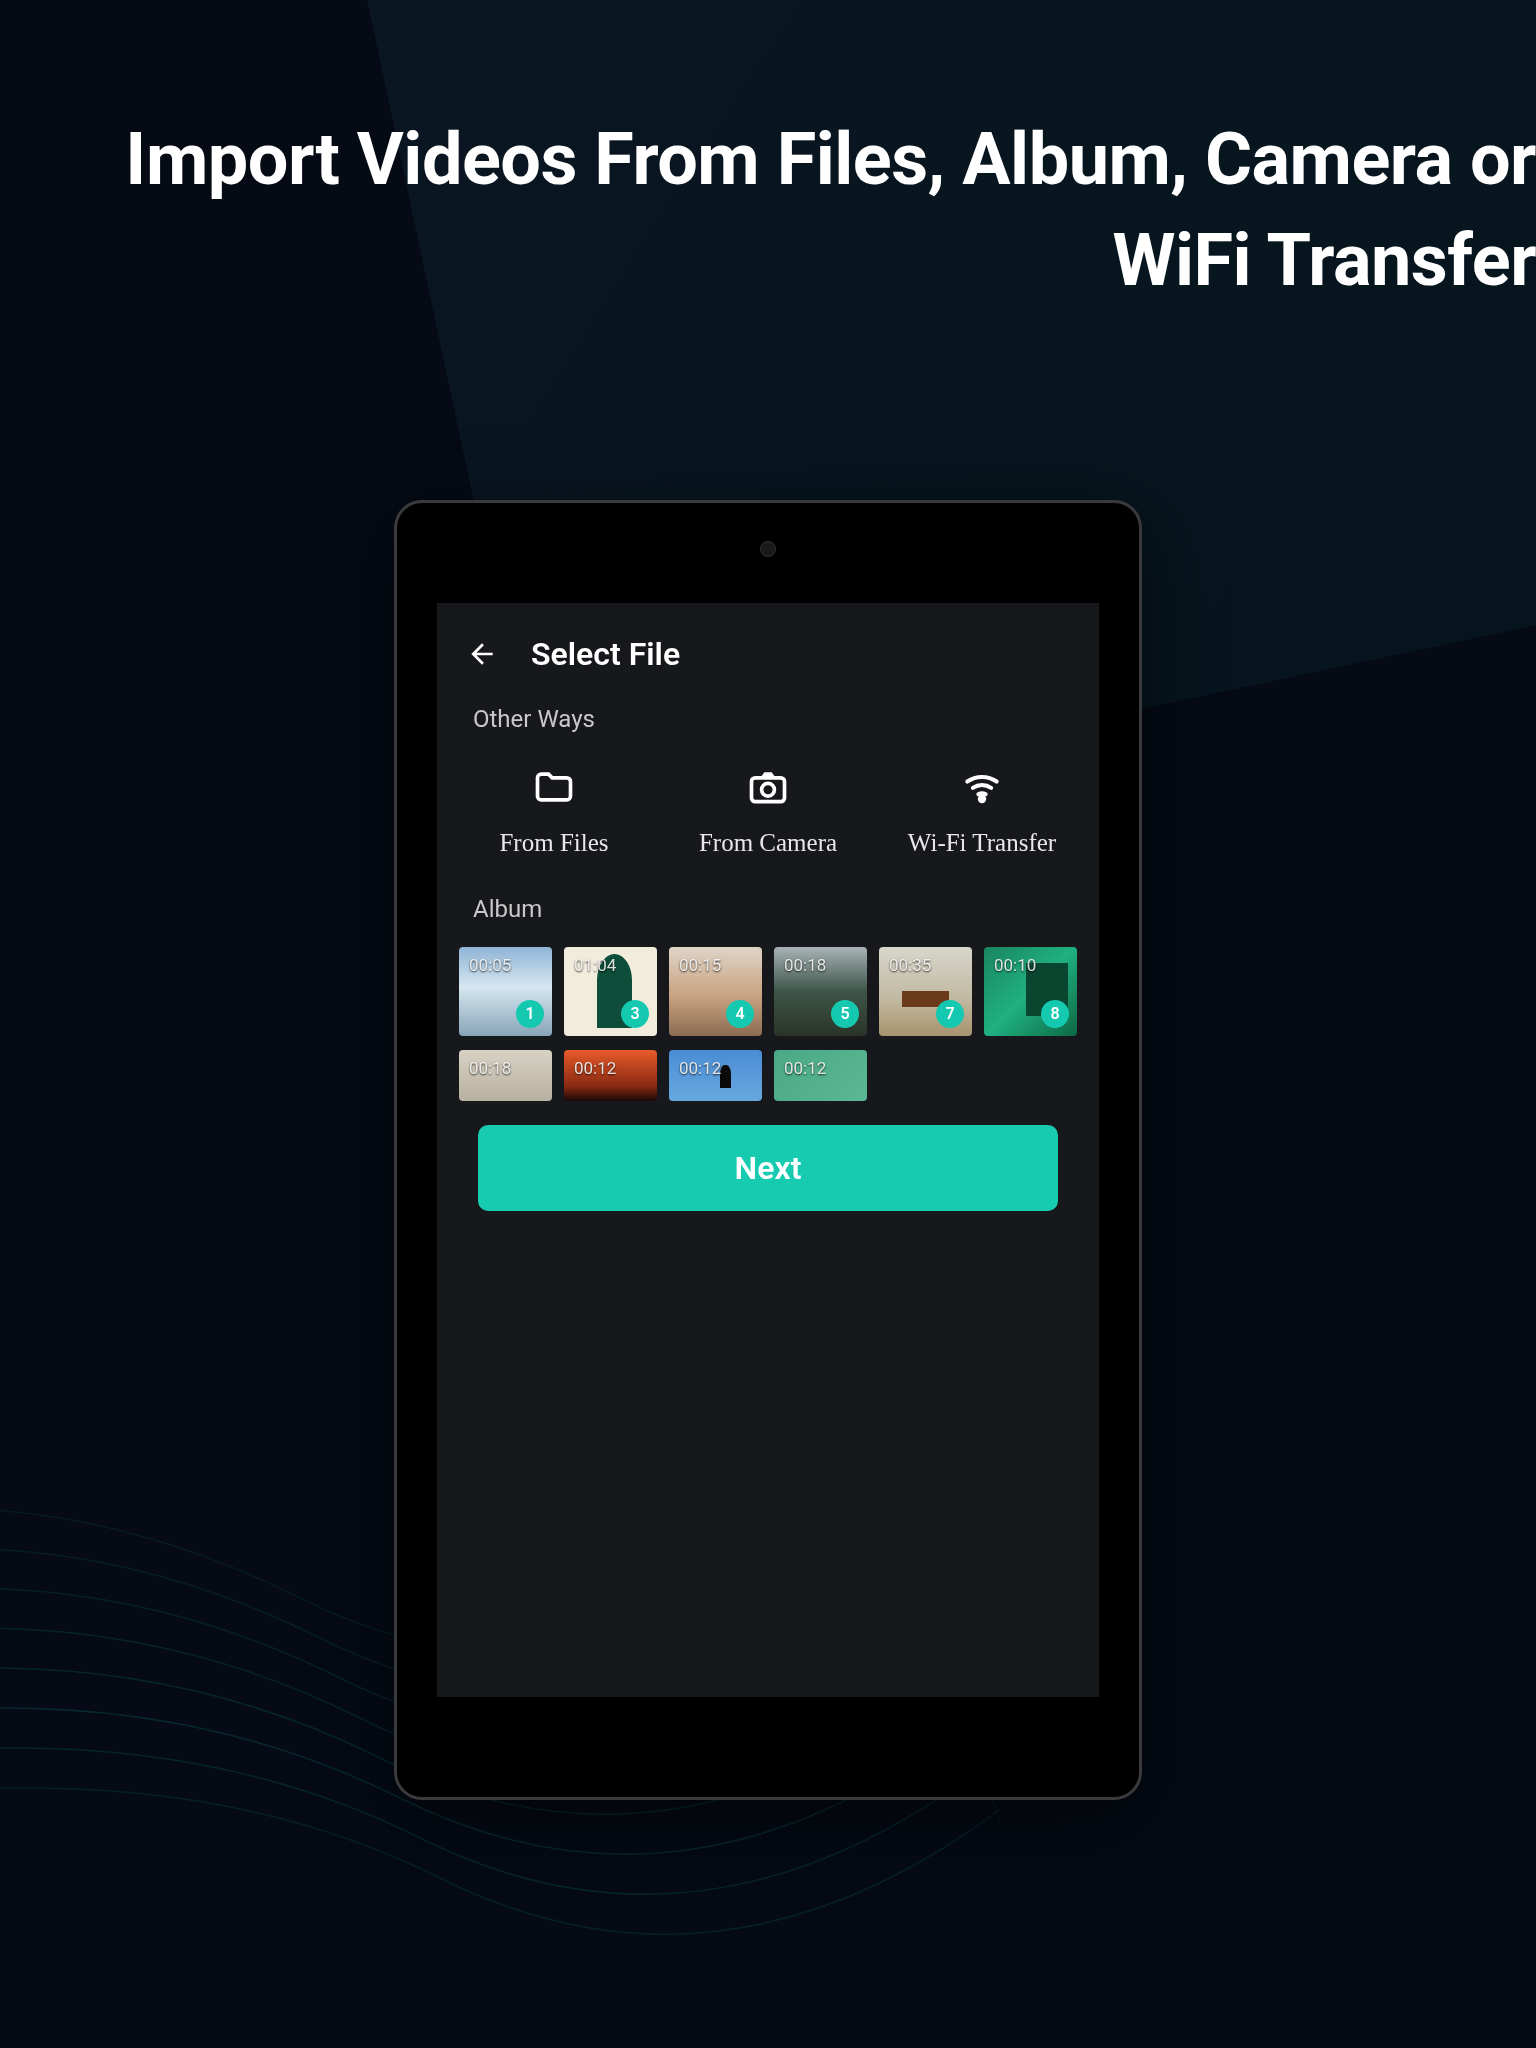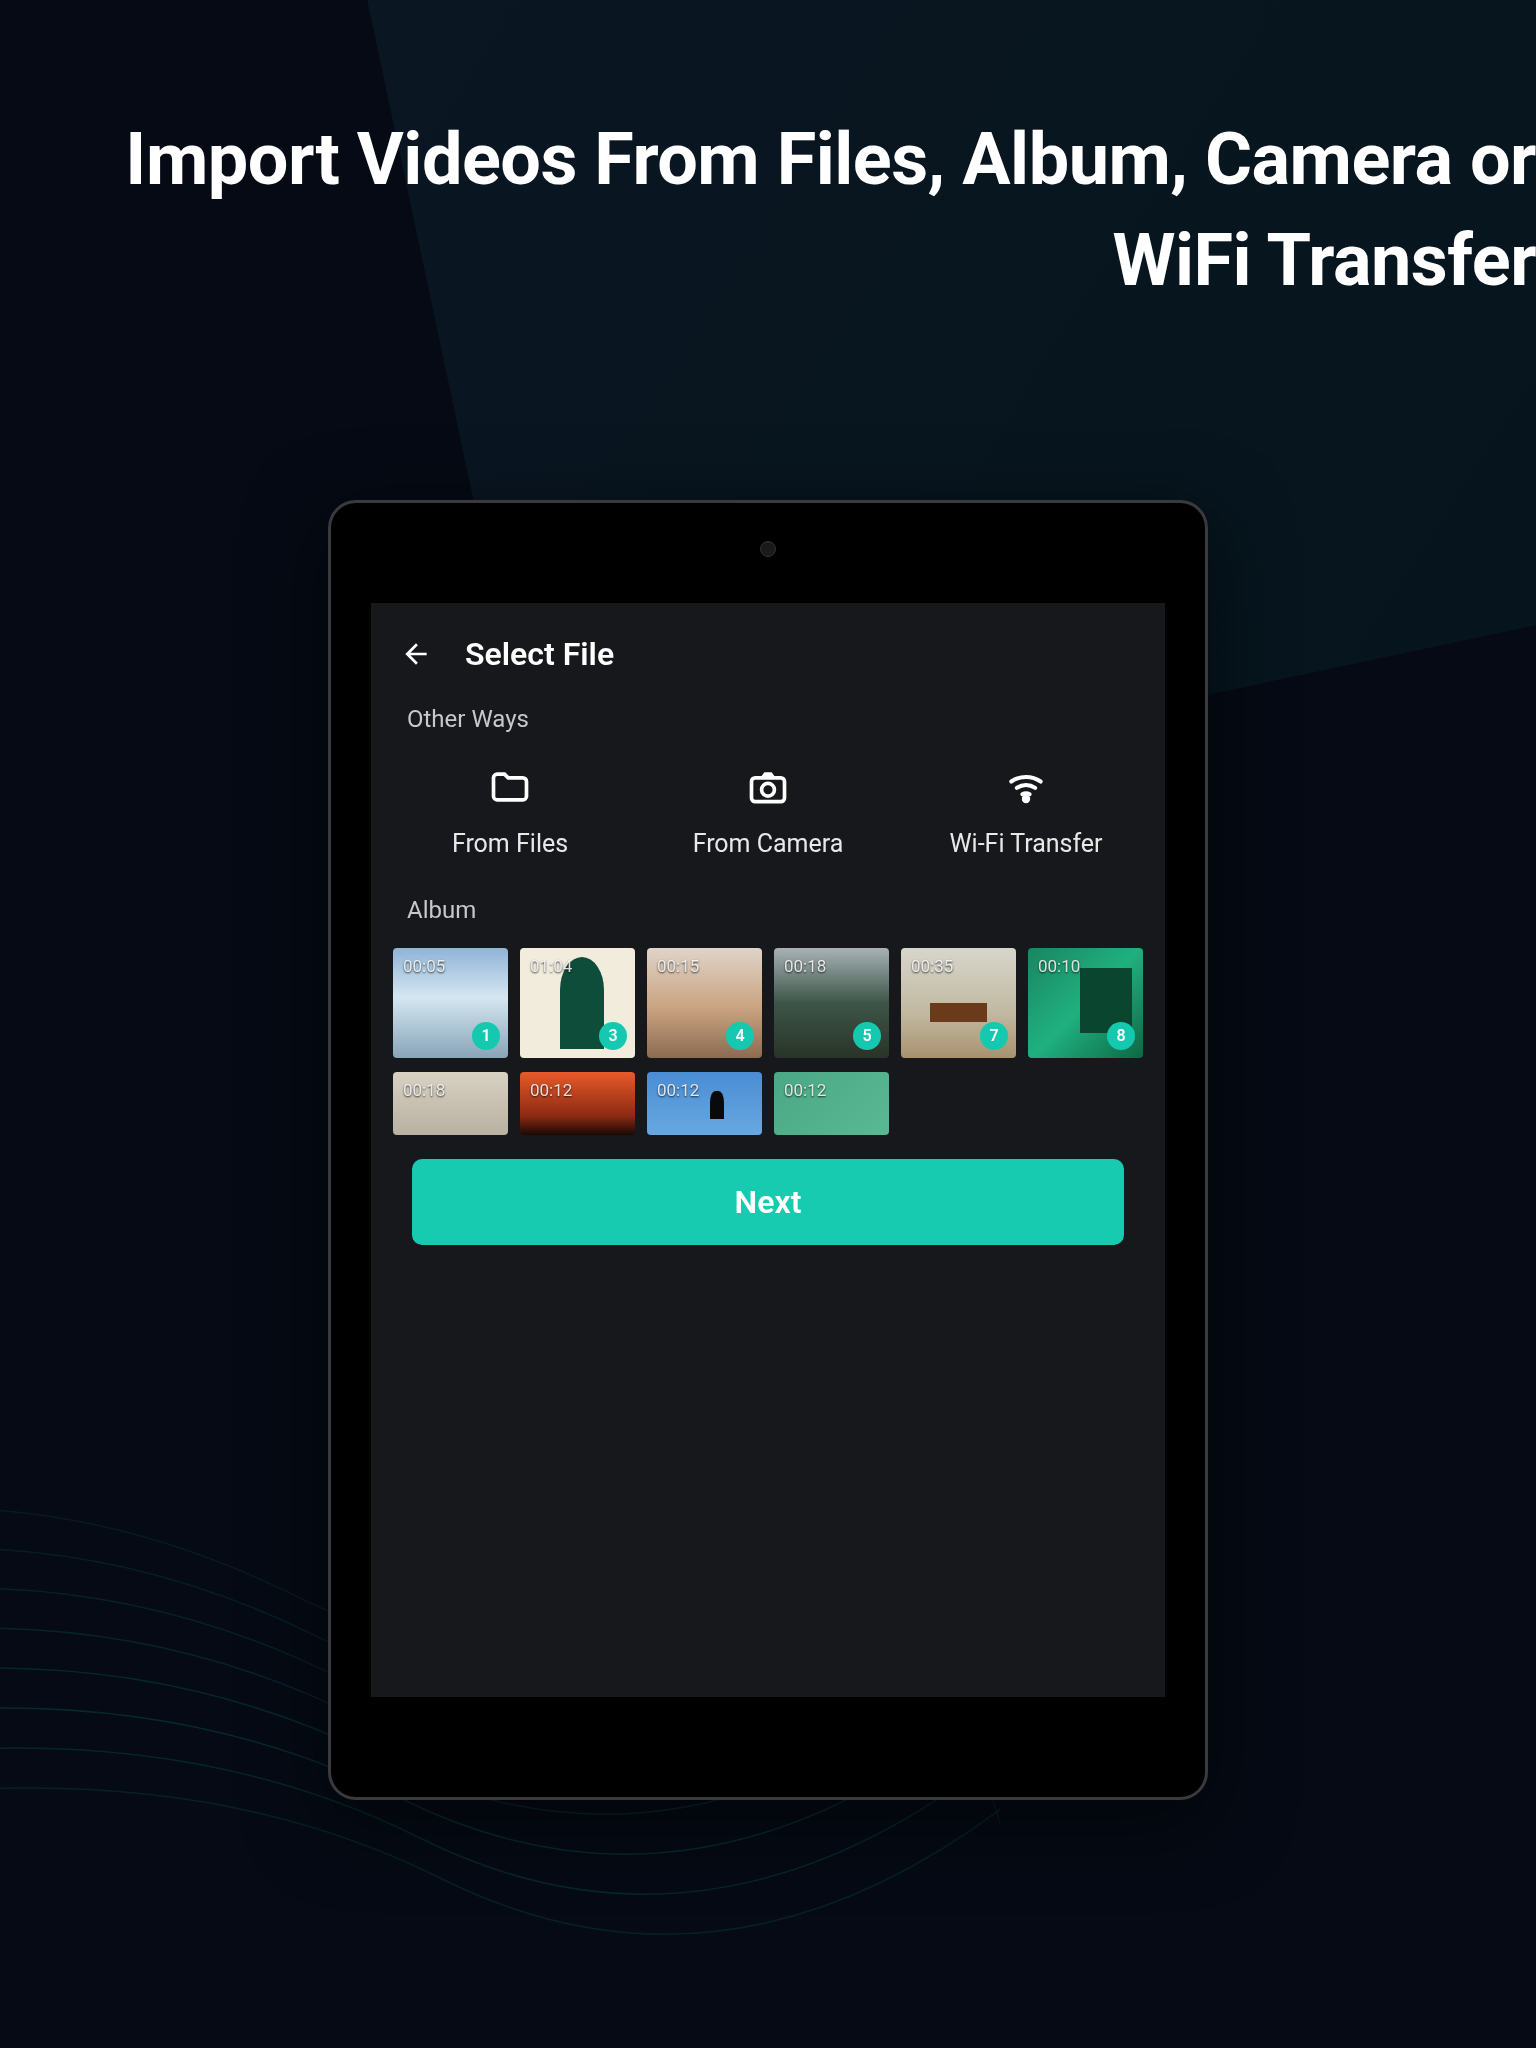--- a/index.html
+++ b/index.html
@@ -39,21 +39,21 @@
   font-weight: 700;
   line-height: 1.4;
   padding-top: 110px;
   letter-spacing: -0.5px;
 }
 .tablet-frame {
   position: absolute;
   top: 500px;
   left: 50%;
   transform: translateX(-50%);
-  width: 880px;
+  width: 748px;
   height: 1300px;
   background: #000;
   border-radius: 28px;
   border: 3px solid #3a3a3e;
   box-shadow: 0 20px 80px rgba(0,0,0,0.6);
   z-index: 3;
 }
 .tablet-camera {
   position: absolute;
   top: 38px;
@@ -105,20 +105,21 @@
   justify-content: space-around;
   padding: 20px 10px 24px;
 }
 .way-option {
   display: flex;
   flex-direction: column;
   align-items: center;
   gap: 18px;
   cursor: pointer;
   flex: 1;
+  font-family: Liberation Serif, serif;
 }
 .way-icon {
   width: 48px;
   height: 48px;
   color: #fff;
   display: flex;
   align-items: center;
   justify-content: center;
 }
 .way-label {

